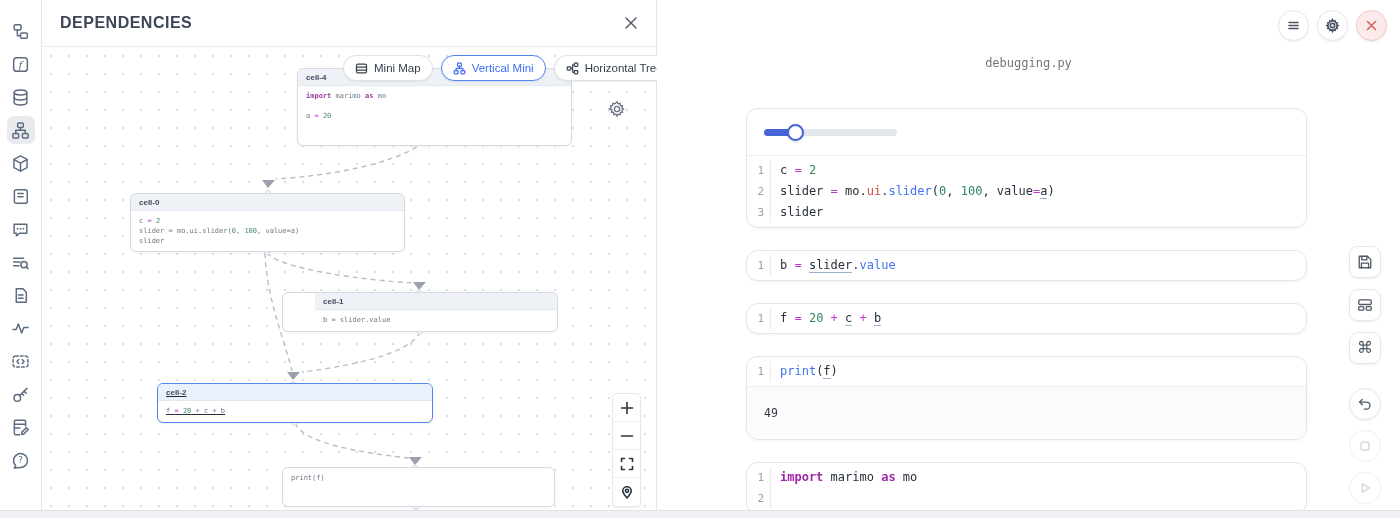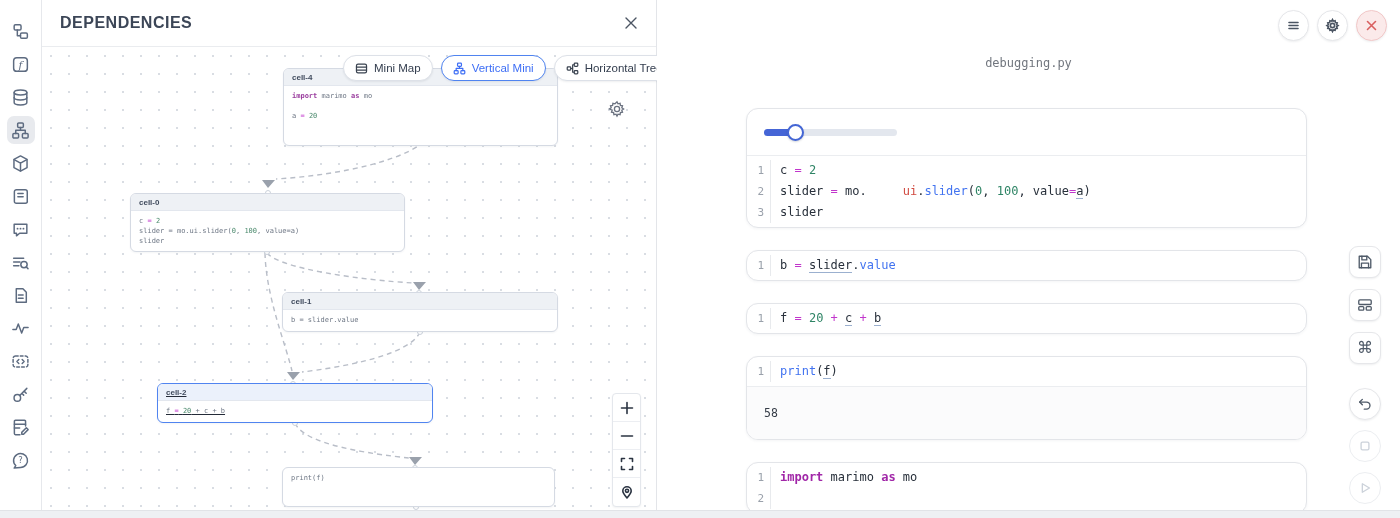--- a/index.html
+++ b/index.html
@@ -83,21 +83,21 @@
   .gutter { width:24px; text-align:right; color:#9aa1ab; font-size:11px; flex:none;
     border-right:1px solid #e8eaed; padding-right:6px; margin-right:9px; align-self:stretch;
     display:flex; align-items:center; justify-content:flex-end; }
   .code { white-space:pre; color:#28303b; }
   .cell-output-bottom { border-top:1px solid #ebedf0; background:#fbfbfc; padding:19px 17px;
     font-family:"DejaVu Sans Mono", monospace; font-size:11.5px; color:#353c47; }
   .c-kw { color:#a127a8; font-weight:bold; }
   .c-op { color:#c136cc; }
   .c-num { color:#2e8465; }
   .c-fn { color:#4273f0; }
-  .c-prop { color:#d14b42;margin-left:36px; }
+  .c-prop { color:#d14b42; }
   .u { border-bottom:1.3px solid #9bb0cf; }
   .gn-body .c-kw { color:#9a3d9e; }
   .gn-body .c-num { color:#4b8a6d; }
 
   .right-rail { position:absolute; right:19px; top:246px; display:flex; flex-direction:column;
     align-items:center; z-index:10; }
   .rr-sq { width:32px; height:32px; border-radius:9px; background:#fff; border:1px solid #e6e7ea;
     box-shadow:0 1px 2px rgba(40,50,70,.08); display:flex; align-items:center; justify-content:center;
     cursor:pointer; margin-bottom:11px; color:#4f5a68; }
   .rr-ci { width:32px; height:32px; border-radius:50%; background:#fff; border:1px solid #e6e7ea;
@@ -240,29 +240,29 @@
           <circle cx="377" cy="246" r="2.5"></circle>
         <circle cx="378" cy="285" r="2.5"></circle>
           <circle cx="251" cy="337" r="2.5"></circle>
         <circle cx="253" cy="376" r="2.5"></circle>
           <circle cx="373" cy="421" r="2.5"></circle>
         <circle cx="374" cy="460" r="2.5"></circle>
       </g>
     </svg>
 
     <div id="graph-nodes">
-        <div class="gnode" style="left: 241px; top: 21px; width: 275px; height: 78px;">
+        <div class="gnode" style="left: 255px; top: 21px; width: 275px; height: 78px;">
           <div class="gn-head">cell-4</div>
           <div class="gn-body"><div><span class="c-kw">import</span><span> marimo </span><span class="c-kw">as</span><span> mo</span></div><div>&nbsp;</div><div><span>a </span><span class="c-op">=</span><span> </span><span class="c-num">20</span></div></div>
         </div>
         <div class="gnode" style="left: 88px; top: 146px; width: 275px; height: 59px;">
           <div class="gn-head">cell-0</div>
           <div class="gn-body"><div><span>c </span><span class="c-op">=</span><span> </span><span class="c-num">2</span></div><div><span>slider = mo.ui.slider(</span><span class="c-num">0</span><span>, </span><span class="c-num">100</span><span>, value=a)</span></div><div><span>slider</span></div></div>
         </div>
-        <div class="gnode" style="left: 240px; top: 245px; width: 276px; height: 40px;">
+        <div class="gnode" style="left: 240px; top: 245px; width: 276px; height: 40px; padding-left: 32px;">
           <div class="gn-head">cell-1</div>
           <div class="gn-body"><div><span>b = slider.value</span></div></div>
         </div>
         <div class="gnode selected" style="left: 115px; top: 336px; width: 276px; height: 40px;">
           <div class="gn-head">cell-2</div>
           <div class="gn-body"><div><span>f </span><span class="c-op">=</span><span> </span><span class="c-num">20</span><span> + c + b</span></div></div>
         </div>
         <div class="gnode" style="left: 240px; top: 420px; width: 273px; height: 40px;">
           <div class="gn-body"><div><span>print(f)</span></div></div>
         </div>
@@ -390,21 +390,21 @@
           </div>
         </div>
       </div>
       <div class="nb-cell">
         <div class="cell-code">
           <div class="code-line">
             <span class="gutter">1</span>
             <span class="code"><span class="c-fn">print</span><span>(</span><span class="u">f</span><span>)</span></span>
           </div>
         </div>
-        <div class="cell-output-bottom">58</div>
+        <div class="cell-output-bottom">49</div>
       </div>
       <div class="nb-cell">
         <div class="cell-code">
           <div class="code-line">
             <span class="gutter">1</span>
             <span class="code"><span class="c-kw">import</span><span> marimo </span><span class="c-kw">as</span><span> mo</span></span>
           </div>
           <div class="code-line">
             <span class="gutter">2</span>
             <span class="code"><span></span></span>

